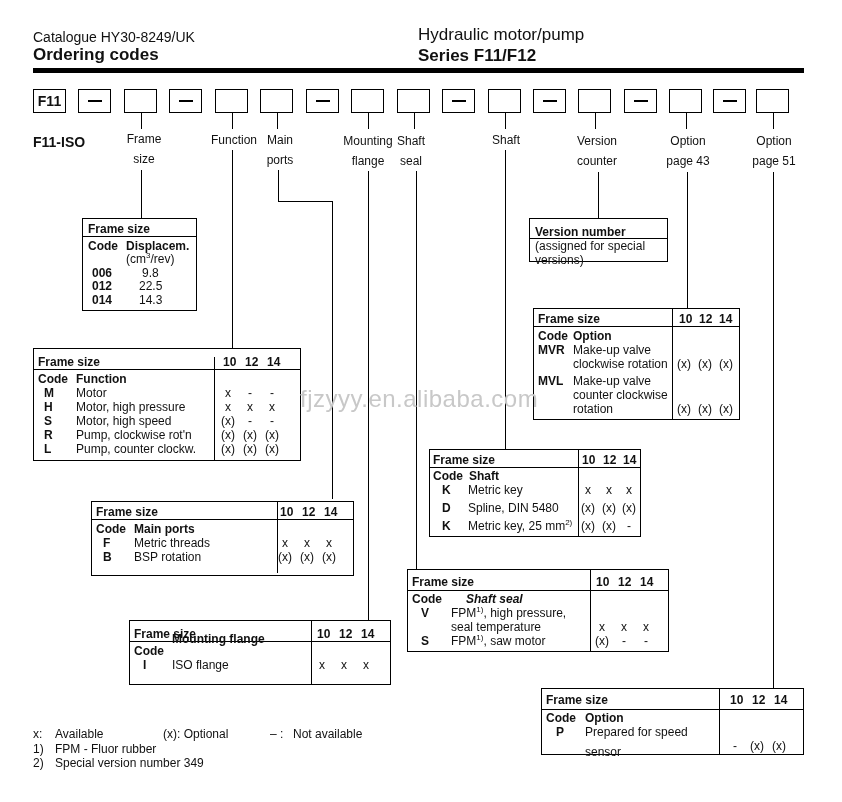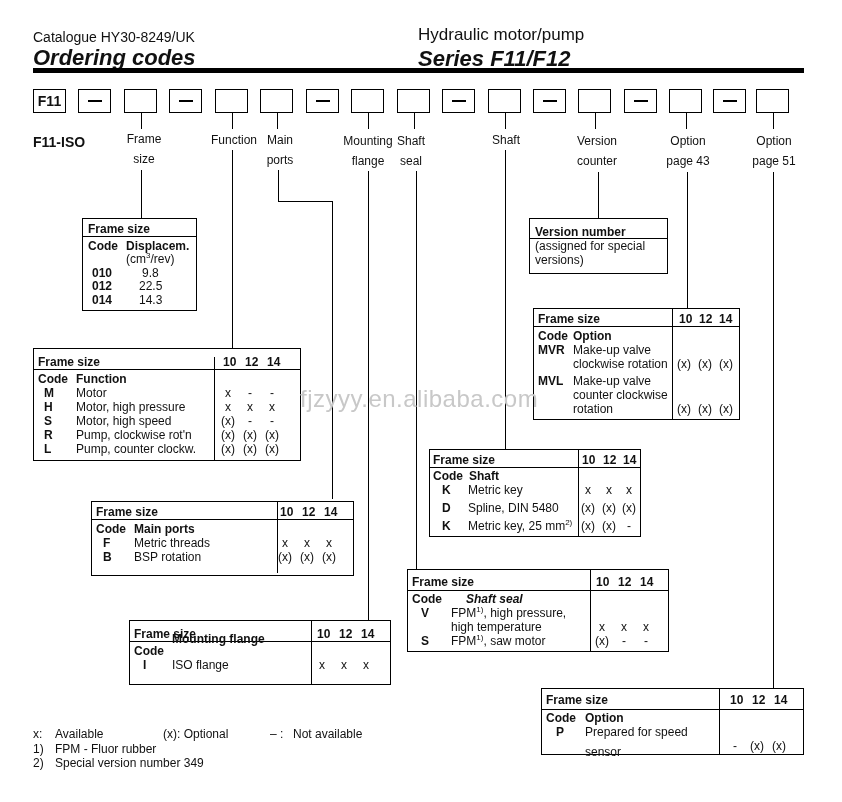--- a/index.html
+++ b/index.html
@@ -1,20 +1,20 @@
 <!DOCTYPE html>
 <html><head>
 <meta charset="utf-8">
 <style>
   html, body { margin:0; padding:0; background:#ffffff; }
   body { width:842px; height:802px; position:relative; overflow:hidden;
          font-family:"Liberation Sans", sans-serif; color:#111; }
   .abs { position:absolute; }
   .hdr-small { font-size:14px; }
-  .hdr-big { font-size:22px; font-weight:bold;font-style:italic; }
+  .hdr-big { font-size:17px; font-weight:bold; }
   .hdr-right-small { font-size:17px; }
   .rule { position:absolute; left:33px; top:68px; width:771px; height:5px; background:#000; }
   .codebox { position:absolute; top:89px; width:33px; height:24px; border:1px solid #000; box-sizing:border-box;
              font-size:14px; font-weight:bold; display:flex; align-items:center; justify-content:center; }
   .dash::after { content:""; display:block; width:14px; height:1.5px; background:#000; }
   .lbl { position:absolute; font-size:12px; text-align:center; line-height:20px; width:80px; }
   .vl { position:absolute; width:1px; background:#000; }
   .hl { position:absolute; height:1px; background:#000; }
   .tbl { position:absolute; border:1px solid #000; box-sizing:border-box; font-size:12px; line-height:14px; background:#fff; }
   .tbl .th { font-weight:bold;text-align:right; }
@@ -111,21 +111,21 @@
 <div class="vl" style="left:598px;top:172px;height:46px;"></div>
 <div class="vl" style="left:687px;top:172px;height:136px;"></div>
 <div class="vl" style="left:773px;top:172px;height:516px;"></div>
 
 <div class="tbl" style="left:82px;top:218px;width:115px;height:93px;">
   <div class="cell th" style="left:5px;top:3px;">Frame size</div>
   <div class="sep" style="top:17px;"></div>
   <div class="cell b" style="left:5px;top:20px;">Code</div>
   <div class="cell b" style="left:43px;top:20px;">Displacem.</div>
   <div class="cell" style="left:43px;top:33px;"><span>(cm</span><span class="sup">3</span><span>/rev)</span></div>
-  <div class="cell b" style="left:9px;top:47px;">010</div>
+  <div class="cell b" style="left:9px;top:47px;">006</div>
   <div class="cell" style="left:59px;top:47px;">9.8</div>
   <div class="cell b" style="left:9px;top:60px;">012</div>
   <div class="cell" style="left:56px;top:60px;">22.5</div>
   <div class="cell b" style="left:9px;top:74px;">014</div>
   <div class="cell" style="left:56px;top:74px;">14.3</div>
 </div>
 
 <div class="tbl" style="left:33px;top:348px;width:268px;height:113px;">
   <div class="cell th" style="left:4px;top:6px;">Frame size</div>
   <div class="cell th" style="left:189px;top:6px;">10</div>
@@ -234,32 +234,32 @@
   <div class="cell th" style="left:188px;top:5px;">10</div>
   <div class="cell th" style="left:210px;top:5px;">12</div>
   <div class="cell th" style="left:232px;top:5px;">14</div>
   <div class="sep" style="top:20px;"></div>
   <div class="vsep" style="left:182px;"></div>
   <div class="cell b" style="left:4px;top:22px;">Code</div>
   <div class="cell b" style="left:58px;top:22px;font-style:italic;">Shaft seal</div>
   <div id="seal-rows"></div>
 <div class="cell b" style="left: 13px; top: 36px;">V</div>
     <div class="cell" style="left: 43px; top: 36px;"><span>FPM</span><span class="sup">1)</span><span>, high pressure,</span></div>
-    <div class="cell" style="left: 43px; top: 50px;">high temperature</div>
+    <div class="cell" style="left: 43px; top: 50px;">seal temperature</div>
     <div class="cell" style="left: 184px; top: 50px; width: 20px; text-align: center;">x</div>
     <div class="cell" style="left: 206px; top: 50px; width: 20px; text-align: center;">x</div>
     <div class="cell" style="left: 228px; top: 50px; width: 20px; text-align: center;">x</div>
     <div class="cell b" style="left: 13px; top: 64px;">S</div>
     <div class="cell" style="left: 43px; top: 64px;"><span>FPM</span><span class="sup">1)</span><span>, saw motor</span></div>
     <div class="cell" style="left: 184px; top: 64px; width: 20px; text-align: center;">(x)</div>
     <div class="cell" style="left: 206px; top: 64px; width: 20px; text-align: center;">-</div>
     <div class="cell" style="left: 228px; top: 64px; width: 20px; text-align: center;">-</div>
   </div>
 
-<div class="tbl" style="left:529px;top:218px;width:139px;height:56px;">
+<div class="tbl" style="left:529px;top:218px;width:139px;height:44px;">
   <div class="cell th" style="left:5px;top:6px;">Version number</div>
   <div class="sep" style="top:19px;"></div>
   <div class="cell" style="left:5px;top:20px;">(assigned for special</div>
   <div class="cell" style="left:5px;top:34px;">versions)</div>
 </div>
 
 <div class="tbl" style="left:533px;top:308px;width:207px;height:112px;">
   <div class="cell th" style="left:4px;top:3px;">Frame size</div>
   <div class="cell th" style="left:145px;top:3px;">10</div>
   <div class="cell th" style="left:165px;top:3px;">12</div>

